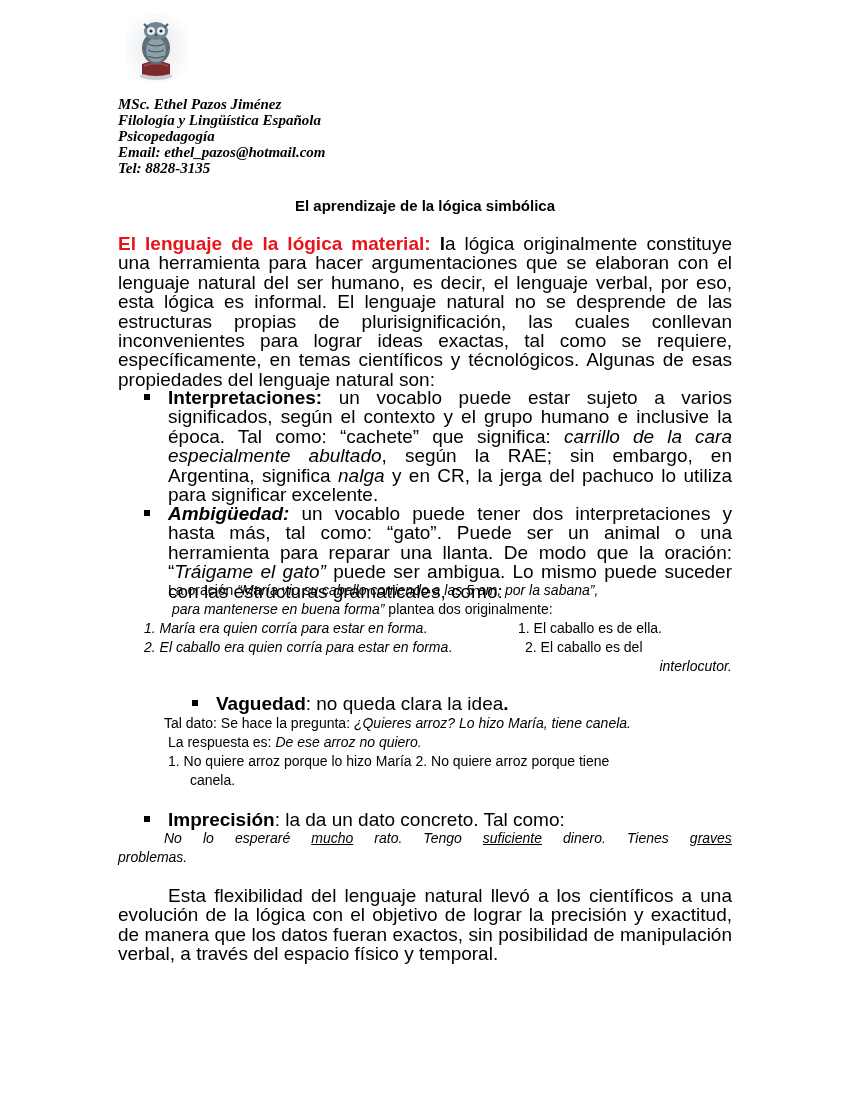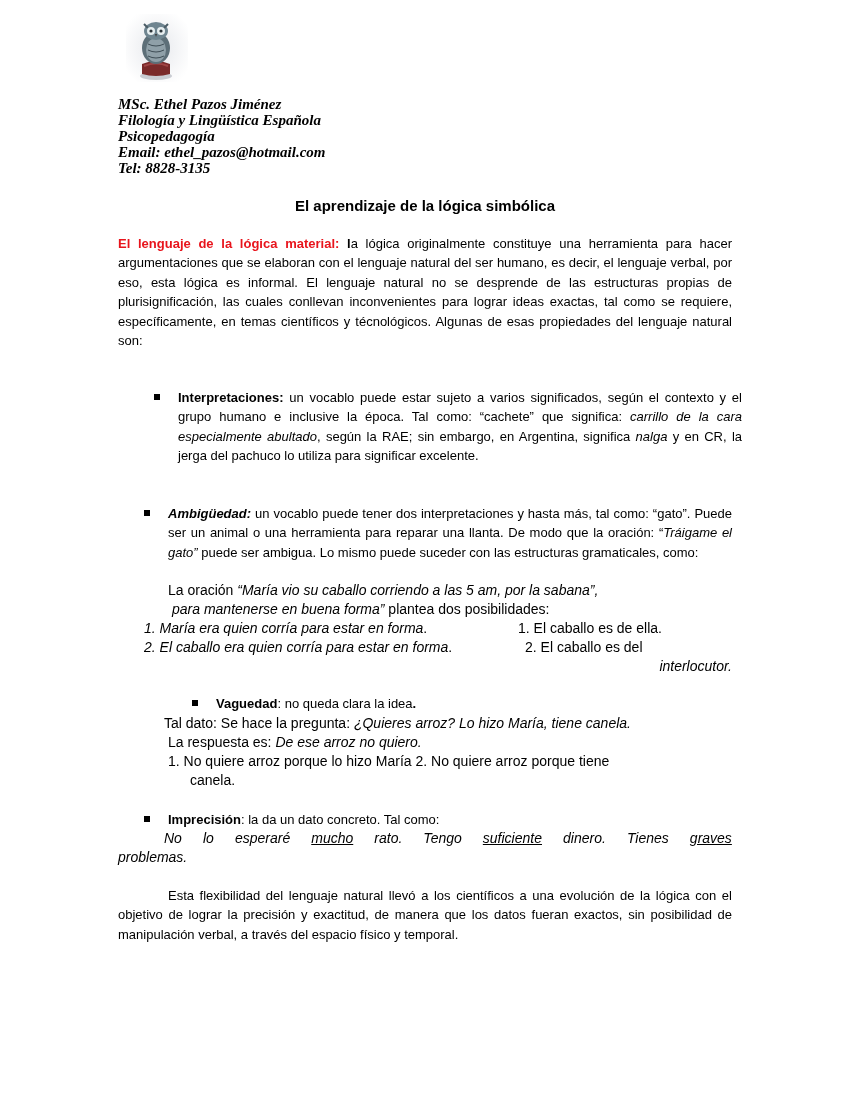--- a/index.html
+++ b/index.html
@@ -6,32 +6,32 @@
     body { width: 850px; height: 1100px; position: relative; overflow: hidden; color: #000; }
     .page { position: absolute; left: 0; top: 0; width: 850px; height: 1100px; }
 
     .logo { position: absolute; left: 126px; top: 14px; width: 62px; height: 68px; }
 
     .author { position: absolute; left: 118px; top: 96px; font-family: "Liberation Serif", serif; font-style: italic; font-weight: bold; font-size: 15px; line-height: 16px; }
     .author div { white-space: nowrap; }
 
     .title { position: absolute; left: 118px; top: 196px; width: 614px; text-align: center; font-family: "Liberation Sans", sans-serif; font-weight: bold; font-size: 15px; line-height: 19px; }
 
-    .body-text { font-family: "Liberation Sans", sans-serif; font-size: 13px; line-height: 19.4px; text-align: justify; }
+    .body-text { font-family: "Liberation Sans", sans-serif; font-size: 19px; line-height: 19.4px; text-align: justify; }
     .red { color: #e8141c; font-weight: bold; }
     .b { font-weight: bold; }
     .i { font-style: italic; }
     .u { text-decoration: underline; }
 
     .intro { position: absolute; left: 118px; top: 234px; width: 614px; }
 
     .bullet-block { position: absolute; left: 168px; width: 564px; }
     .bullet { position: absolute; left: -24px; top: 6px; width: 6px; height: 6px; background: #000; }
 
-    .interp { top: 388px; margin-left: 10px; }
+    .interp { top: 388px; }
     .ambig { top: 504px; }
     .vague { top: 694px; margin-left: 48px; }
     .imprec { top: 810px; }
 
     .line { white-space: nowrap; text-align: left; }
     .abs-line { position: absolute; font-family: "Liberation Sans", sans-serif; font-size: 14px; line-height: 19.4px; white-space: nowrap; }
 
     .closing { position: absolute; left: 118px; top: 886px; width: 614px; }
   </style>
 </head>
@@ -85,21 +85,21 @@
   </div>
 
   <div class="bullet-block body-text ambig">
     <span class="bullet"></span>
     <span class="b i">Ambigüedad:</span><span> un vocablo puede tener dos interpretaciones y hasta más, tal como: “gato”. Puede ser un animal o una herramienta para reparar una llanta. De modo que la oración: “</span><span class="i">Tráigame el gato”</span><span> puede ser ambigua. Lo mismo puede suceder con las estructuras gramaticales, como:</span>
   </div>
   <div class="abs-line" style="left:168px; top:581px;">
     <span>La oración </span><span class="i">“María vio su caballo corriendo a las 5 am, por la sabana”,</span>
   </div>
   <div class="abs-line" style="left:172px; top:600px;">
-    <span class="i">para mantenerse en buena forma”</span><span> plantea dos posibilidades:</span>
+    <span class="i">para mantenerse en buena forma”</span><span> plantea dos originalmente:</span>
   </div>
   <div class="abs-line i" style="left:144px; top:619px;">
     <span>1.  María era quien corría para estar en forma</span><span style="font-style:normal">.</span>
   </div>
   <div class="abs-line" style="left:518px; top:619px;">1. El caballo es de  ella.</div>
   <div class="abs-line i" style="left:144px; top:638px;">
     <span>2. El caballo era quien corría para estar en forma</span><span style="font-style:normal">.</span>
   </div>
   <div class="abs-line" style="left:525px; top:638px;">2. El caballo es del</div>
   <div class="abs-line i" style="right:118px; top:657px;">interlocutor.</div>

